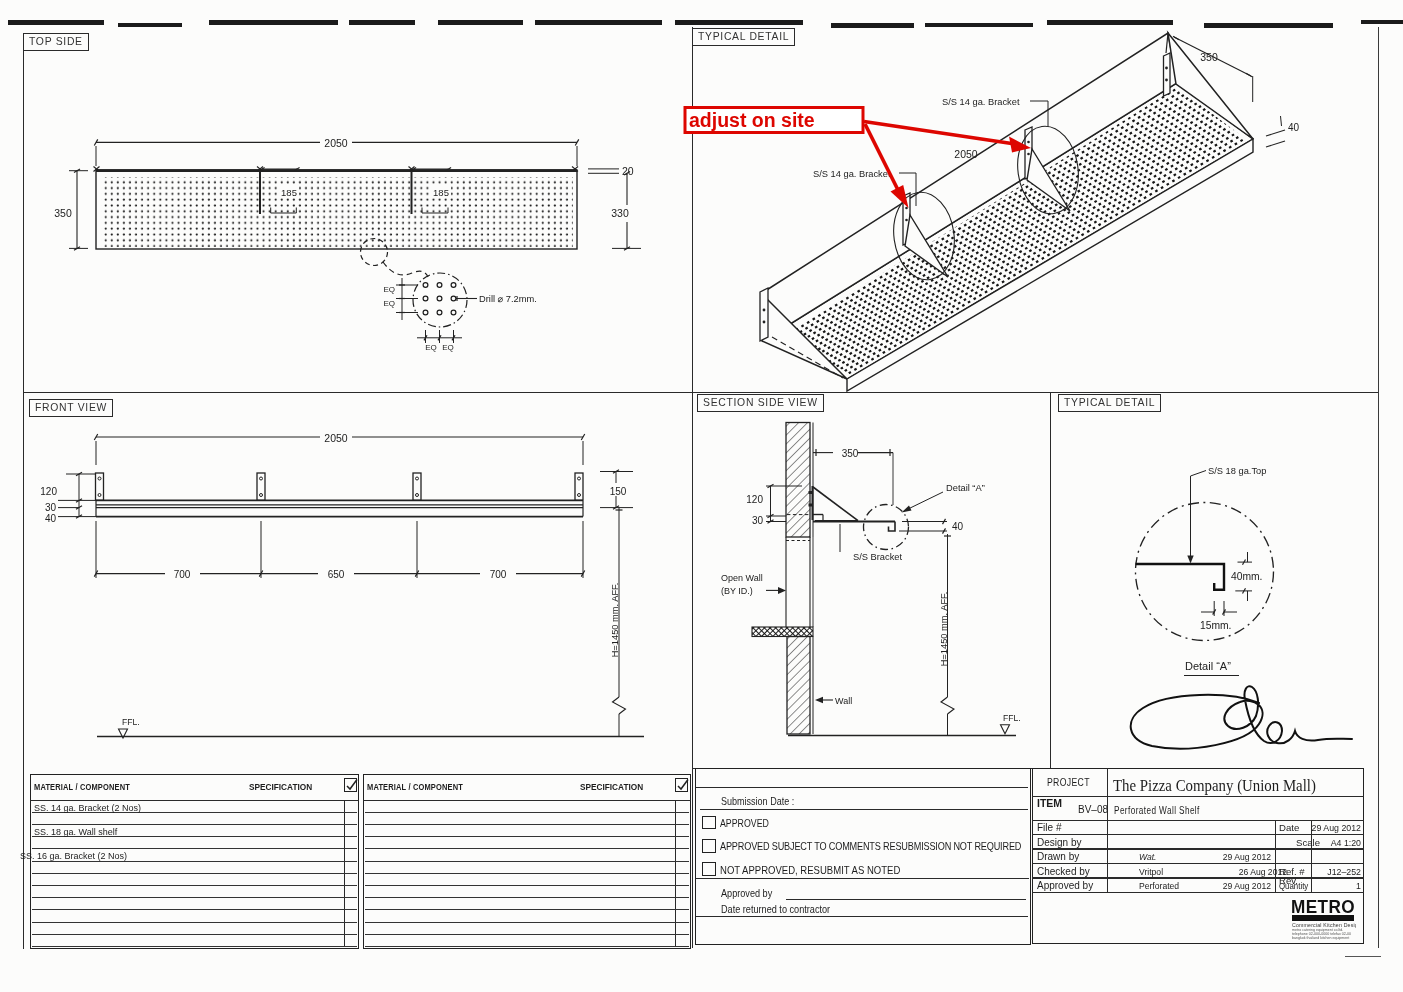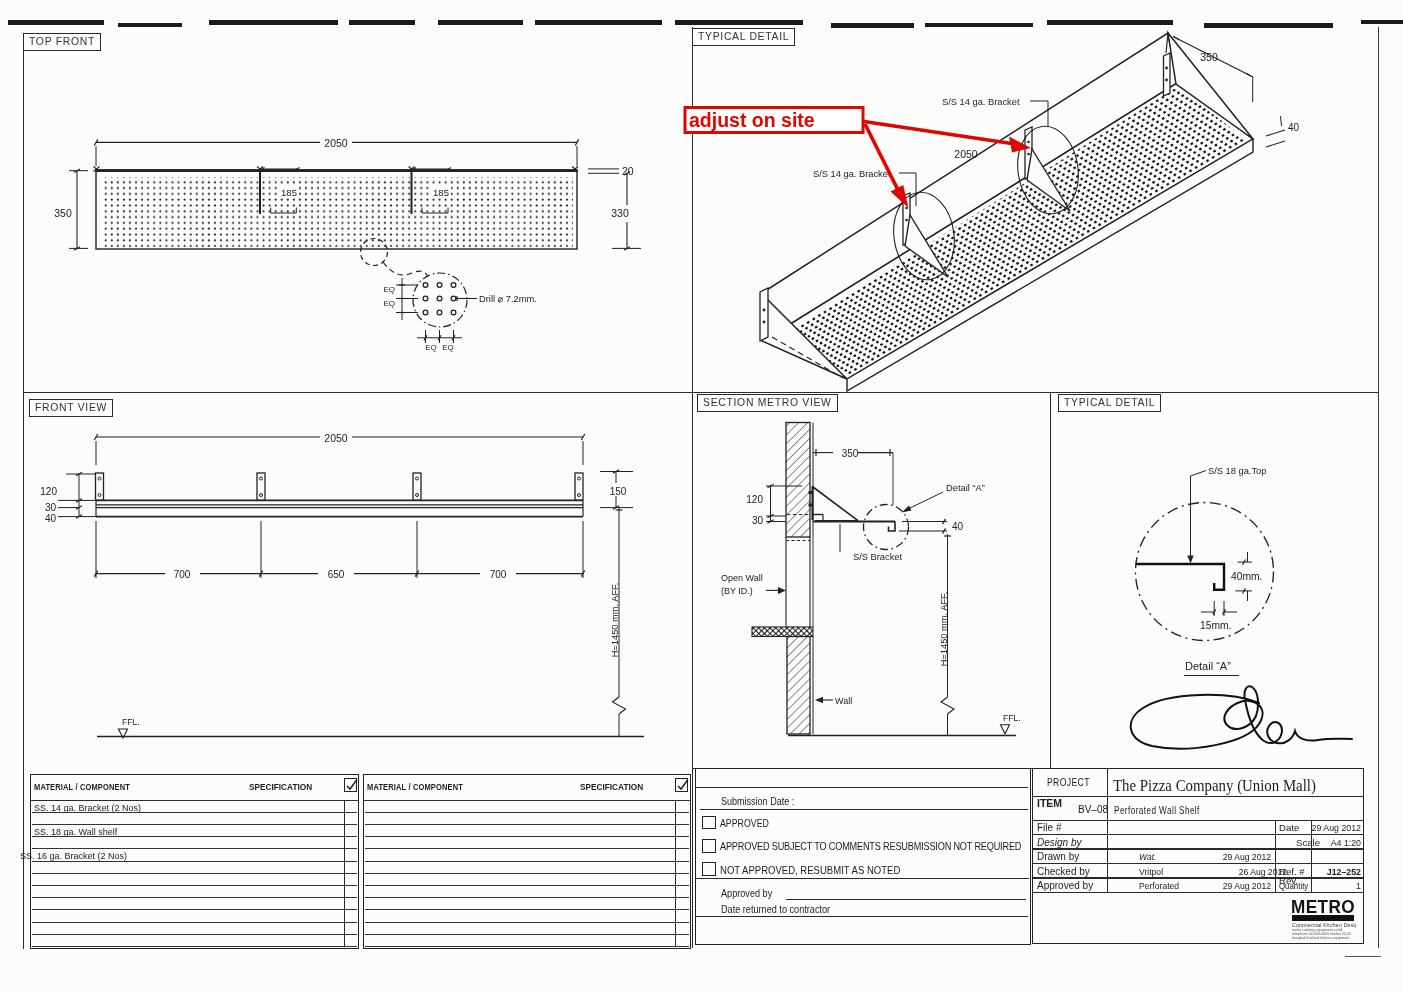--- a/index.html
+++ b/index.html
@@ -532,27 +532,27 @@
 </g>
 
 <path d="M1259,703 C1230,691 1168,692 1143,708 C1124,720 1127,740 1152,746
 C1190,754 1247,743 1259,724 C1270,707 1253,697 1240,702 C1226,707 1220,719 1228,726
 C1236,733 1251,727 1256,716 C1260,704 1258,691 1252,687 C1247,684 1243,690 1245,700
 C1248,716 1254,734 1264,741 C1272,746 1281,741 1282,731 C1282,722 1274,719 1269,726
 C1265,732 1268,741 1277,743 C1286,745 1293,738 1295,731 C1297,738 1305,742 1318,740
 C1330,738 1340,739 1352,739" fill="none" stroke="#111" stroke-width="2.0" stroke-linecap="round"></path>
 </svg>
 
-<div class="lbl" style="left:23px;top:33px;height:13px;">TOP FRONT</div>
+<div class="lbl" style="left:23px;top:33px;height:13px;">TOP SIDE</div>
 
 <div class="lbl" style="left:692px;top:28px;height:13px;">TYPICAL DETAIL</div>
 
 <div class="lbl" style="left:29px;top:399px;height:13px;">FRONT VIEW</div>
 
-<div class="lbl" style="left:697px;top:394px;height:13px;">SECTION METRO VIEW</div>
+<div class="lbl" style="left:697px;top:394px;height:13px;">SECTION SIDE VIEW</div>
 
 <div class="lbl" style="left:1058px;top:394px;height:13px;">TYPICAL DETAIL</div>
 
 <div class="abs" style="left:30px;top:774px;width:329px;height:174.5px;border:1.5px solid #222;box-sizing:border-box;background:#fcfcfb;"></div>
     <div class="txt" style="left:34px;top:780.5px;font-size:9.6px;font-weight:bold;letter-spacing:0.2px;transform:scaleX(0.78);transform-origin:left top;">MATERIAL / COMPONENT</div>
     <div class="txt" style="left:248.5px;top:780.5px;font-size:9.6px;font-weight:bold;transform:scaleX(0.86);transform-origin:left top;">SPECIFICATION</div>
     <div class="abs" style="left:343.5px;top:777.5px;width:13px;height:14px;border:1.3px solid #222;box-sizing:border-box;"></div>
     <svg class="abs" style="left:343.5px;top:776.5px;" width="15" height="16">
       <path d="M3,9 L6,12 L13,2.5" stroke="#222" stroke-width="1.5" fill="none"></path>
     </svg>
@@ -634,32 +634,32 @@
 <div class="txt" style="left:1047px;top:776px;font-size:11px;letter-spacing:0.4px;transform:scaleX(0.79);transform-origin:left top;">PROJECT</div>
 <div class="txt" style="left:1113px;top:776px;font-size:16.5px;font-family:'Liberation Serif',serif;transform:scaleX(0.90);transform-origin:left top;white-space:nowrap;">The Pizza Company (Union Mall)</div>
 
 <div class="txt" style="left:1037px;top:797px;font-size:10.5px;font-weight:bold;">ITEM</div>
 <div class="txt" style="left:1078px;top:804px;font-size:10px;">BV–08</div>
 <div class="txt" style="left:1114px;top:804.5px;font-size:10px;letter-spacing:0.5px;transform:scaleX(0.82);transform-origin:left top;">Perforated Wall Shelf</div>
 
 <div class="txt" style="left:1037px;top:822.3px;font-size:10px;">File #</div>
 <div class="txt" style="left:1279px;top:822.3px;font-size:9.6px;">Date</div>
 <div class="txt" style="left:1361px;top:823.3px;font-size:8.8px;transform:translateX(-100%);">29 Aug 2012</div>
-<div class="txt" style="left:1037px;top:836.7px;font-size:10px;font-style:italic;">Design by</div>
+<div class="txt" style="left:1037px;top:836.7px;font-size:10px;">Design by</div>
 <div class="txt" style="left:1279px;top:836.7px;font-size:9.6px;margin-left:17px;">Scale</div>
 <div class="txt" style="left:1361px;top:837.7px;font-size:8.8px;transform:translateX(-100%);">A4 1:20</div>
 <div class="txt" style="left:1037px;top:851.1px;font-size:10px;">Drawn by</div>
 <div class="txt" style="left:1139px;top:852.3000000000001px;font-size:8.6px;font-style:italic;">Wat.</div>
 <div class="txt" style="left:1271px;top:852.3000000000001px;font-size:8.6px;transform:translateX(-100%);">29 Aug 2012</div>
 <div class="txt" style="left:1279px;top:851.1px;font-size:9.6px;margin-top:24px;">Rev.</div>
 <div class="txt" style="left:1037px;top:865.6px;font-size:10px;">Checked by</div>
 <div class="txt" style="left:1139px;top:866.8000000000001px;font-size:8.6px;">Vritpol</div>
 <div class="txt" style="left:1271px;top:866.8000000000001px;font-size:8.6px;transform:translateX(-100%);margin-left:16px;">26 Aug 2012</div>
 <div class="txt" style="left:1279px;top:865.6px;font-size:9.6px;">Ref. #</div>
-<div class="txt" style="left:1361px;top:866.6px;font-size:8.8px;transform:translateX(-100%);font-weight:bold;">J12–252</div>
+<div class="txt" style="left:1361px;top:866.6px;font-size:8.8px;transform:translateX(-100%);">J12–252</div>
 <div class="txt" style="left:1037px;top:880.1px;font-size:10px;">Approved by</div>
 <div class="txt" style="left:1139px;top:881.3000000000001px;font-size:8.6px;">Perforated</div>
 <div class="txt" style="left:1271px;top:881.3000000000001px;font-size:8.6px;transform:translateX(-100%);">29 Aug 2012</div>
 <div class="txt" style="left:1279px;top:880.1px;font-size:9.6px;transform:scaleX(0.82);transform-origin:left top;">Quantity</div>
 <div class="txt" style="left:1361px;top:881.1px;font-size:8.8px;transform:translateX(-100%);">1</div>
 
 <div class="txt" style="left:1291px;top:897px;font-size:17.5px;font-weight:bold;letter-spacing:0.4px;transform:scaleX(0.98);transform-origin:left top;color:#111;">METRO</div>
 <div class="abs" style="left:1292px;top:915px;width:62px;height:5.5px;background:#111;"></div>
 <div class="txt" style="left:1292px;top:921.5px;font-size:5.2px;color:#333;letter-spacing:0.2px;width:64px;overflow:hidden;">Commercial Kitchen Design</div>
 <div class="txt" style="left:1292px;top:927.5px;font-size:3.6px;color:#555;width:64px;overflow:hidden;">metro catering equipment co.ltd.</div>

